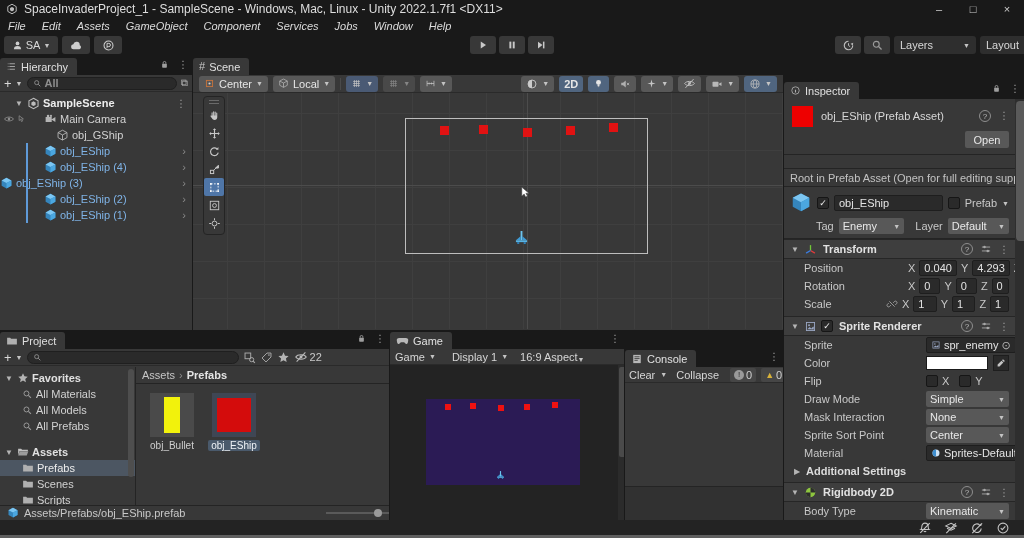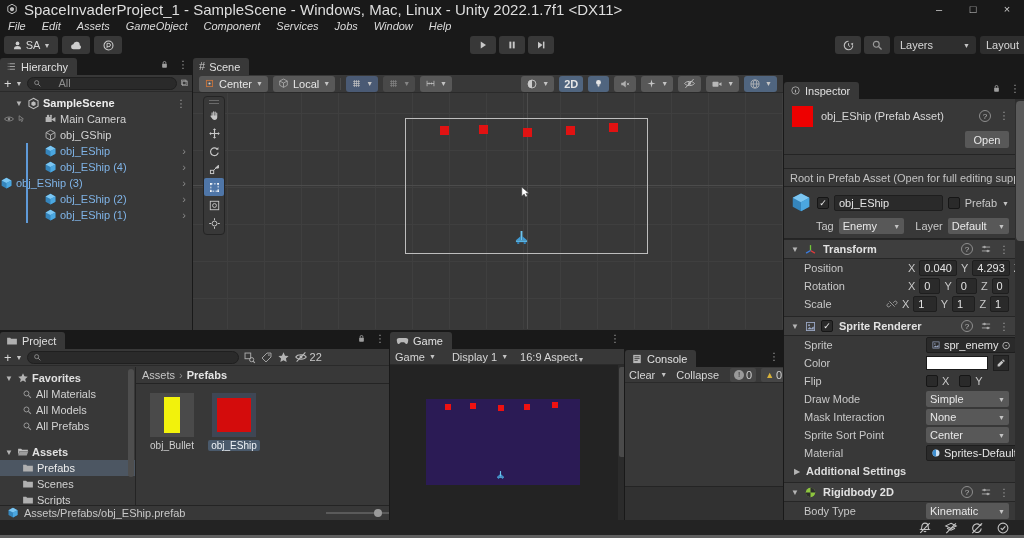--- a/index.html
+++ b/index.html
@@ -8,33 +8,33 @@
     --txt:#d2d2d2; --dim:#9a9a9a; --sel:#4c5662; --hl:#50657f;
     --bluetxt:#7fb3e6; --toolsel:#4f76a8; --red:#e11212;
   }
   *{box-sizing:border-box; margin:0; padding:0; font-family:"Liberation Sans",sans-serif;}
   html,body{width:1024px;height:538px;overflow:hidden;background:#101010;}
   #root{position:relative;width:1024px;height:538px;background:var(--bg0);font-size:11px;color:var(--txt);}
   svg.ic{display:inline-block;vertical-align:middle;flex:none;}
   .glyph{color:#b8b8b8;font-size:9px;line-height:1;flex:none;}
   
   #titlebar{position:absolute;left:0;top:0;width:1024px;height:18px;display:flex;align-items:center;gap:6px;padding-left:6px;background:var(--bg0);}
-  #titlebar .title{color:#dedede;font-size:15px;white-space:nowrap;}
+  #titlebar .title{color:#dedede;font-size:12px;white-space:nowrap;}
   .wctl{position:absolute;top:0;height:18px;width:34px;display:flex;align-items:center;justify-content:center;color:#cfcfcf;font-size:11px;}
   #menubar{position:absolute;left:0;top:18px;width:1024px;height:16px;display:flex;align-items:center;background:var(--bg0);font-style:italic;}
   #menubar .mi{padding:0 8px;color:#dcdcdc;height:16px;display:flex;align-items:center;}
   #maintoolbar{position:absolute;left:0;top:34px;width:1024px;height:22px;background:var(--bg0);}
   .tbtn{position:absolute;top:2px;height:18px;background:var(--bg2);border-radius:3px;display:flex;align-items:center;justify-content:center;gap:3px;color:#d8d8d8;}
   
   .panel{position:absolute;background:var(--bg2);overflow:hidden;}
   .tabstrip{position:relative;height:19px;background:var(--bg0);display:flex;align-items:flex-end;}
   .tab{height:17px;background:var(--bg2);border-radius:3px 3px 0 0;display:flex;align-items:center;gap:4px;padding:0 9px 0 6px;margin-left:0;color:#e0e0e0;}
   .tabicons{position:absolute;right:4px;top:3px;display:flex;gap:8px;align-items:center;color:#9a9a9a;}
   .ptoolbar{height:17px;background:var(--bg2);border-bottom:1px solid var(--line2);display:flex;align-items:center;padding:0 4px;gap:4px;}
-  .search{height:13px;background:var(--field);border:1px solid #1f1f1f;border-radius:7px;display:flex;align-items:center;gap:17px;padding:0 5px;color:#8e8e8e;flex:1;}
+  .search{height:13px;background:var(--field);border:1px solid #1f1f1f;border-radius:7px;display:flex;align-items:center;gap:3px;padding:0 5px;color:#8e8e8e;flex:1;font-weight:bold;}
   .kebab{color:#a0a0a0;font-size:10px;}
   .fold{font-size:8px;color:#b4b4b4;width:10px;text-align:center;flex:none;}
   .rowarrow{color:#8a8a8a;font-size:11px;}
   .pill{height:16px;background:var(--btn);border-radius:3px;display:flex;align-items:center;gap:4px;padding:0 5px;color:#e6e6e6;}
   .dd{height:16px;background:var(--btn);border-radius:2px;display:flex;align-items:center;padding:0 4px;color:#e8e8e8;gap:4px;}
   .dd .caret{margin-left:auto;}
   .caret{font-size:7px;color:#c4c4c4;}
   .fld{height:16px;background:var(--field);border:1px solid #1e1e1e;border-radius:2px;display:flex;align-items:center;padding:0 4px;color:#e4e4e4;gap:3px;}
   .chk{width:12px;height:12px;background:var(--field);border:1px solid #161616;border-radius:2px;display:flex;align-items:center;justify-content:center;color:#ececec;font-size:9px;flex:none;}
   
@@ -476,21 +476,21 @@
             <use href="#s-eye"></use>
           </svg>
         <svg class="ic" style="position:absolute;left:15px" width="11" height="11">
             <use href="#s-pick"></use>
           </svg>
         <svg class="ic" width="13" height="13">
             <use href="#s-camera"></use>
           </svg>
         <span class="lbl">Main Camera</span>
       </div>
-      <div class="hrow" style="padding-left:44px">
+      <div class="hrow" style="padding-left:56px">
         <svg class="ic" width="13" height="13">
             <use href="#s-wirecube"></use>
           </svg>
         <span class="lbl">obj_GShip</span>
       </div>
       <div class="hrow" style="padding-left:44px">
         <i class="bar"></i>
         <svg class="ic" width="13" height="13">
             <use href="#s-cube"></use>
           </svg>

